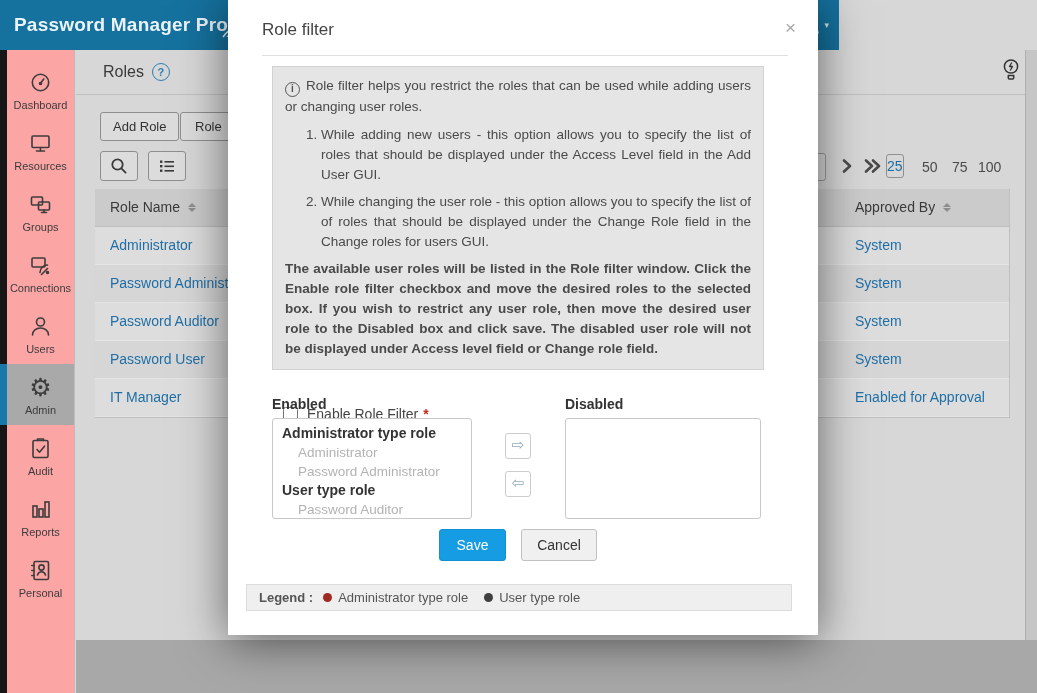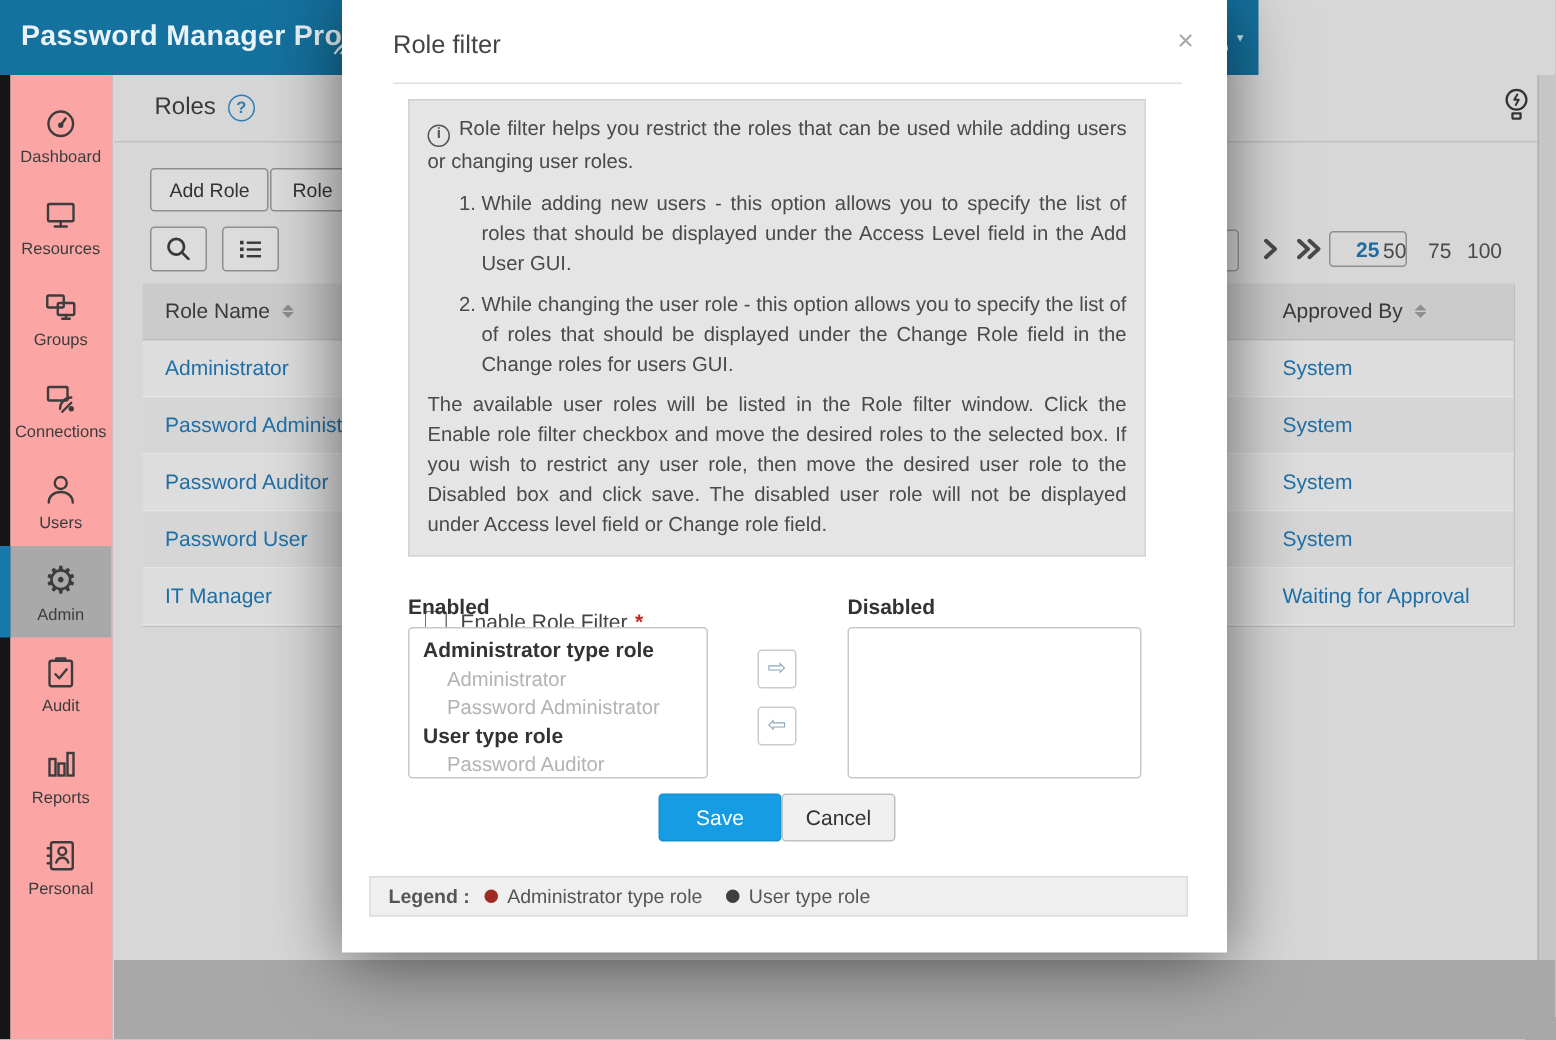--- a/index.html
+++ b/index.html
@@ -42,21 +42,21 @@
   .btn-addrole { position:absolute; left:24px; top:62px; }
   .btn-role { position:absolute; left:104px; top:62px; width:130px; text-align:left; padding-left:14px; }
   .btn-sq { position:absolute; top:101px; width:38px; height:30px; padding:0; display:flex; align-items:center; justify-content:center; }
   .btn-search { left:24px; }
   .btn-list { left:72px; }
 
   .pager { position:absolute; top:103px; right:0; left:0; height:28px; font-size:14px; color:#4a4a4a; }
   .pg-input { position:absolute; left:690px; top:0; width:60px; height:28px; border:1px solid #9a9a9a; border-radius:3px; background:#d9d9d9; }
   .pg-chevron { position:absolute; top:5px; cursor:pointer; display:flex; }
   .pg-size { position:absolute; top:3px; cursor:pointer; line-height:22px; }
-  .pg-size.sel { color:#1d6da5; border:1px solid #8f8f8f; border-radius:3px; padding:0 17px; top:1px;font-weight:bold; }
+  .pg-size.sel { color:#1d6da5; border:1px solid #8f8f8f; border-radius:3px; padding:0 0; top:1px; }
 
   .roles-table { position:absolute; left:19px; top:139px; width:915px; border-bottom:1px solid #bfbfbf; border-right:1px solid #bfbfbf; }
   .thead { position:relative; height:38px; background:#cbcbcb; border-bottom:1px solid #bdbdbd; font-size:14px; color:#3a3a3a; }
   .th-role { position:absolute; left:15px; top:10px; display:flex; gap:8px; align-items:center; }
   .th-appr { position:absolute; left:760px; top:10px; display:flex; gap:8px; align-items:center; }
   .sort { display:inline-flex; flex-direction:column; gap:1px; cursor:pointer; }
   .sort i { width:0; height:0; border-left:4px solid transparent; border-right:4px solid transparent; display:block; }
   .sort .up { border-bottom:4px solid #8e8e8e; }
   .sort .dn { border-top:4px solid #8e8e8e; }
   .trow { position:relative; height:38px; border-bottom:1px solid #e4e4e4; font-size:14px; }
@@ -75,40 +75,40 @@
   .m-close { position:absolute; right:22px; top:18px; font-size:19px; color:#a9a9a9; cursor:pointer; line-height:1; }
   .m-sep { position:absolute; left:34px; right:30px; top:55px; height:1px; background:#e0e0e0; }
 
   .info-box { position:absolute; left:44px; top:66px; width:492px; background:#e5e5e5; border:1px solid #d2d2d2;
               padding:9px 12px 10px; font-size:13.5px; color:#4a4a4a; line-height:1.48; }
   .info-box p { text-align:justify; }
   .info-ic { display:inline-flex; width:15px; height:15px; border:1.5px solid #555; border-radius:50%; align-items:center; justify-content:center;
              font-size:10px; font-weight:bold; font-style:normal; color:#555; margin-right:6px; vertical-align:-2px; }
   .info-box ol { margin:8px 0 0; padding-left:36px; }
   .info-box li { text-align:justify; margin-bottom:7px; }
-  .info-outro { margin-top:6px; }
+  .info-outro { margin-top:6px;font-weight:bold; }
 
   .cb-row { position:absolute; left:55px; top:362px; display:flex; align-items:flex-end; font-size:14px; color:#444;margin-top:44px; }
   .cb-row input { width:15px; height:15px; margin-right:9px; cursor:pointer; }
   .req { color:#c02b20; font-weight:bold; margin-left:5px; }
 
   .list-label { position:absolute; top:396px; font-size:14px; font-weight:bold; color:#333; }
   .lbl-enabled { left:44px; }
   .lbl-disabled { left:337px; }
   .rolebox { position:absolute; top:418px; height:101px; background:#fff; border:1px solid #c8c8c8; border-radius:3px; padding:5px 9px; overflow:hidden; }
   .box-enabled { left:44px; width:200px; }
   .box-disabled { left:337px; width:196px; }
   .grp { font-size:14px; font-weight:bold; color:#333; line-height:19px; }
   .opt { font-size:13.5px; color:#b3b3b3; line-height:19px; padding-left:16px; cursor:default; }
 
   .mv-btn { position:absolute; left:277px; width:26px; height:26px; border:1px solid #ccc; border-radius:3px; background:#fff;
             color:#93a9bd; font-size:15px; line-height:23px; text-align:center; cursor:pointer; font-family:"DejaVu Sans",sans-serif; }
   .mv-right { top:433px; } .mv-left { top:471px; }
 
-  .save-btn { position:absolute; left:211px; top:529px; width:82px; height:32px; background:#169ce2; border:1px solid #1390d2;
+  .save-btn { position:absolute; left:211px; top:529px; width:67px; height:32px; background:#169ce2; border:1px solid #1390d2;
               border-radius:3px; color:#fff; font-size:14px; font-family:inherit; cursor:pointer;text-align:center; }
   .cancel-btn { position:absolute; left:293px; top:529px; width:76px; height:32px; background:#f0f0f0; border:1px solid #c0c0c0;
                 border-radius:3px; color:#333; font-size:14px; font-family:inherit; cursor:pointer; }
 
   .legend { position:absolute; left:18px; top:584px; width:546px; height:27px; background:#efefef; border:1px solid #dcdcdc;
             display:flex; align-items:center; padding:0 12px; font-size:13px; color:#555; }
   .legend b { font-weight:bold; margin-right:10px; }
   .lg-entry { display:flex; align-items:center; gap:6px; margin-right:16px; }
   .dot { width:9px; height:9px; border-radius:50%; display:inline-block; }
 </style>
@@ -339,21 +339,21 @@
       <div class="trow">
         <a class="cell-role">Password Auditor</a>
         <a class="cell-appr">System</a>
       </div>
       <div class="trow">
         <a class="cell-role">Password User</a>
         <a class="cell-appr">System</a>
       </div>
       <div class="trow">
         <a class="cell-role">IT Manager</a>
-        <a class="cell-appr">Waiting for Approval</a>
+        <a class="cell-appr">Enabled for Approval</a>
       </div>
     </div>
 
     <div class="bottom-band"></div>
   </div>
 
   <div class="modal">
     <div class="m-title">Role filter</div>
     <span class="m-close">×</span>
     <div class="m-sep"></div>

